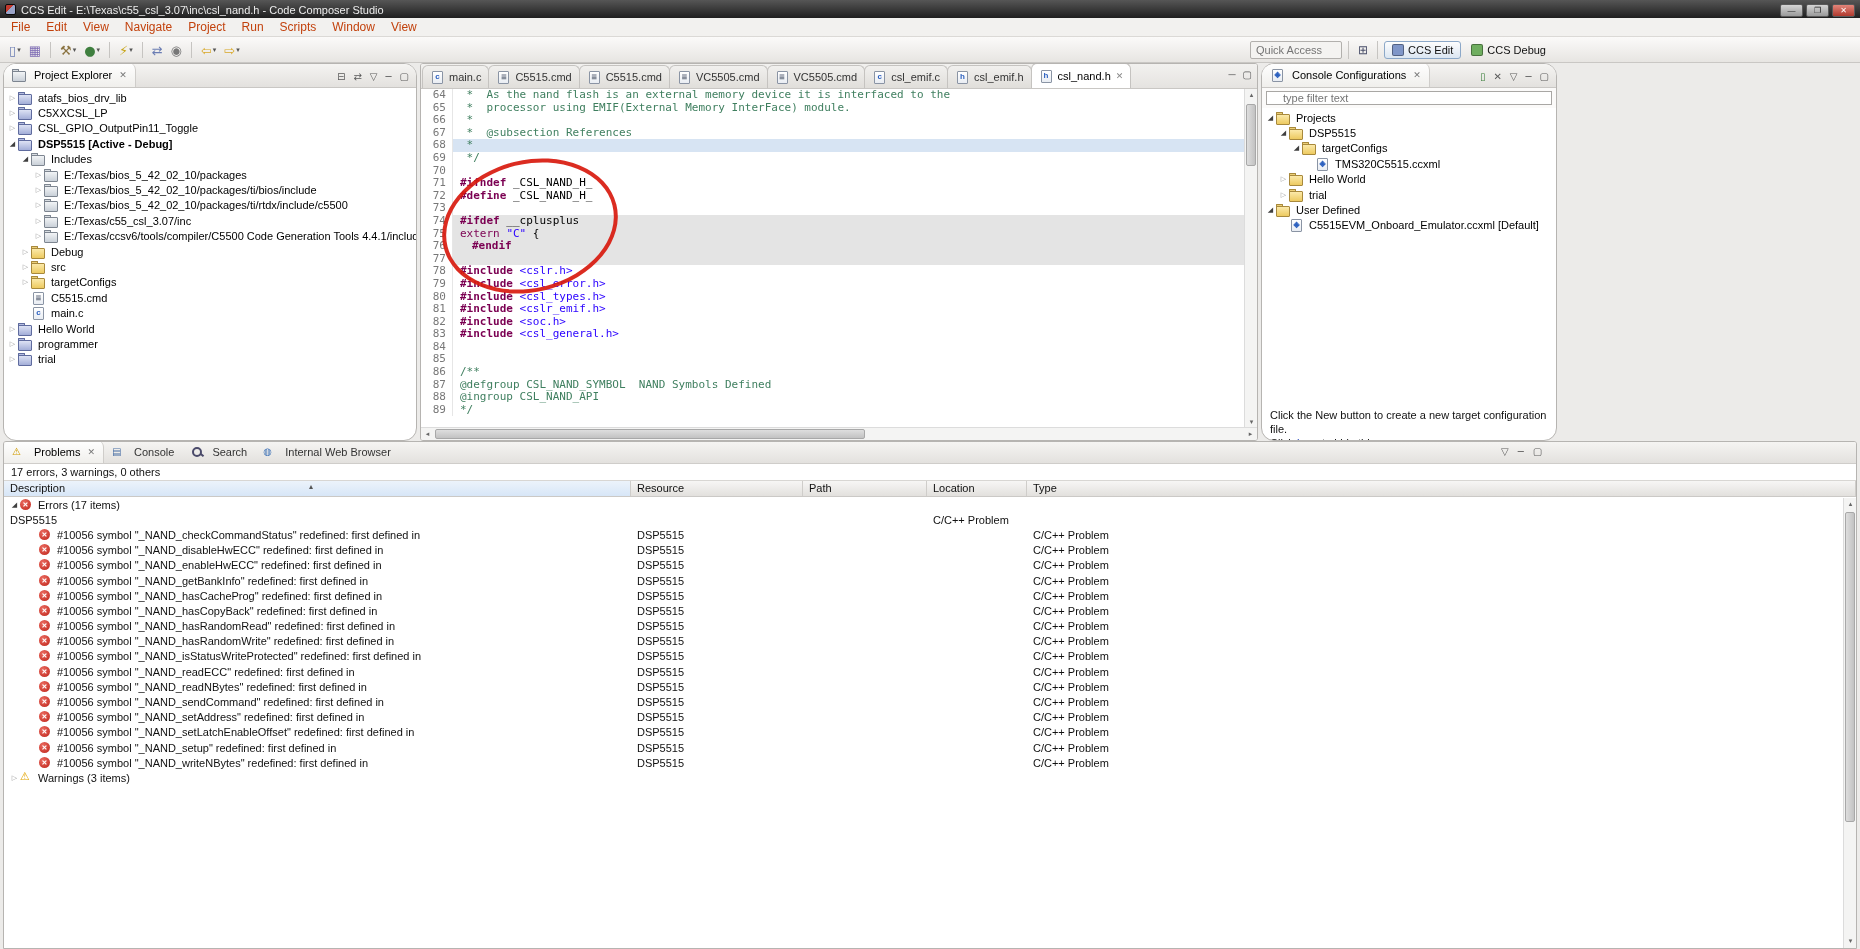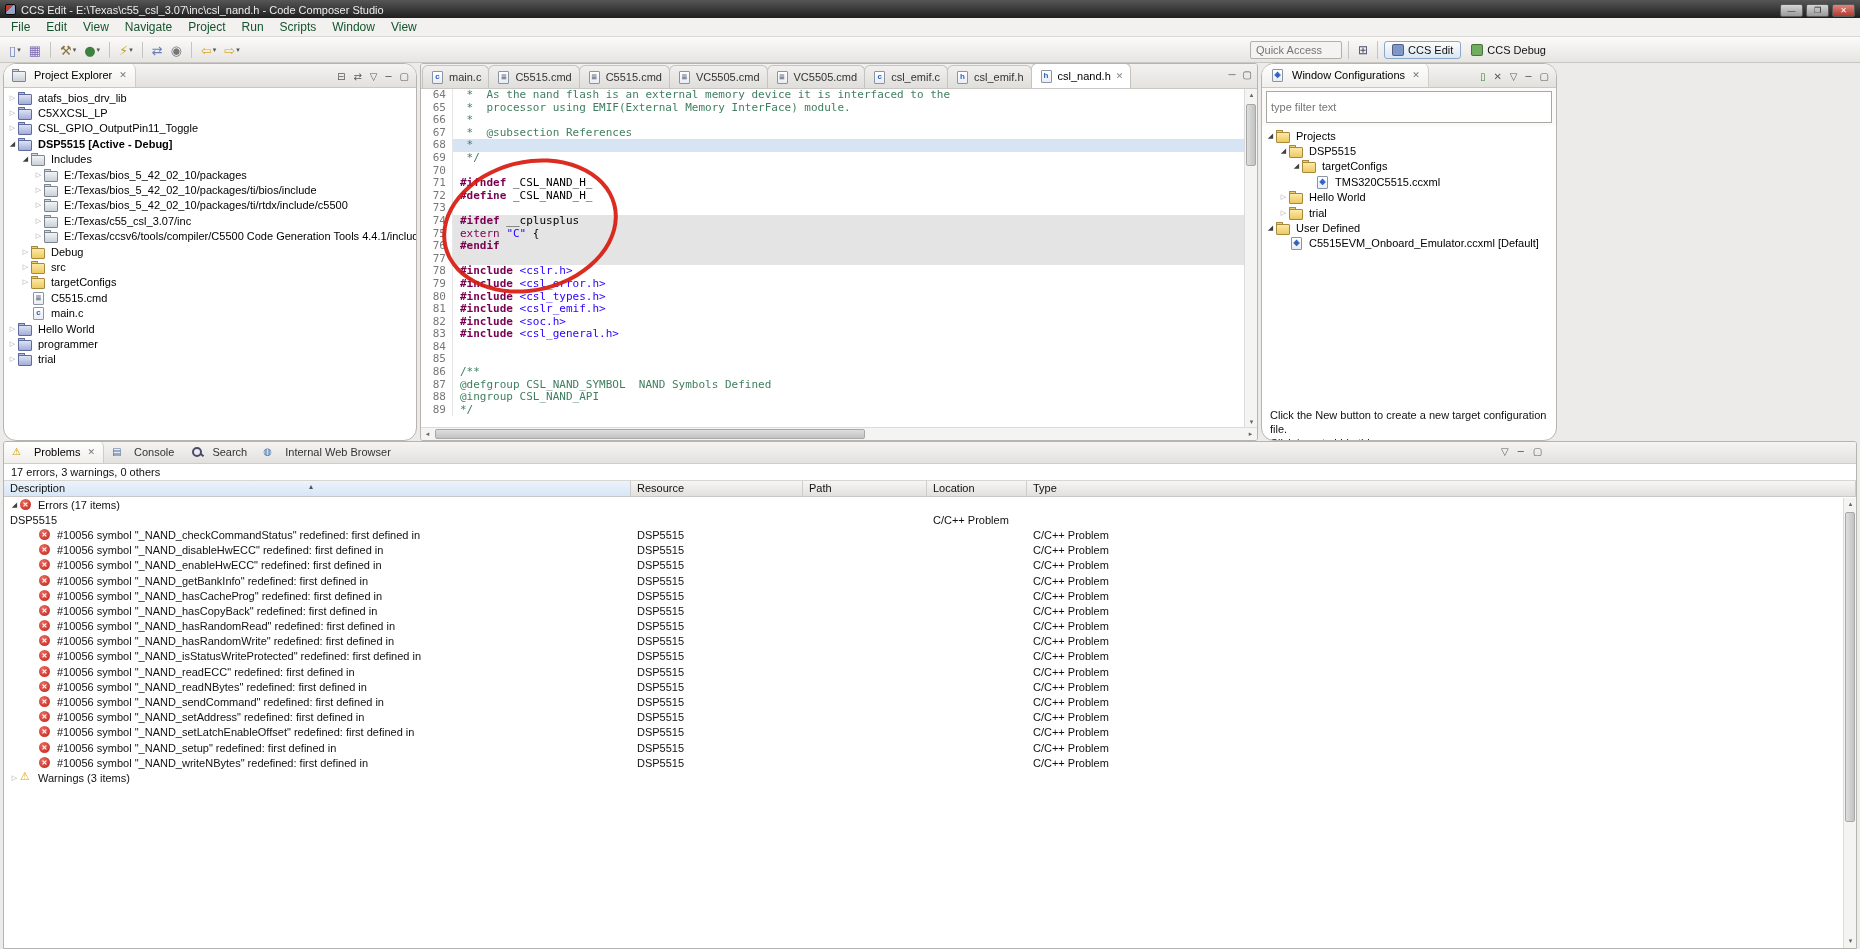--- a/index.html
+++ b/index.html
@@ -9,21 +9,21 @@
 
 
 .titlebar{position:absolute;left:0;top:0;width:100%;height:18px;background:linear-gradient(#565656,#1f1f1f);color:#ececec;display:flex;align-items:flex-start;padding:4px 5px;font-size:11px}
 .app-icon{width:11px;height:11px;margin-right:5px;background:linear-gradient(135deg,#c23a2e 0 40%,#9aa4c8 40%);border:1px solid #0a0a0a;border-radius:2px}
 .win-controls{margin-left:auto;display:flex;gap:3px}
 .winbtn{width:23px;height:13px;background:linear-gradient(#d5d5d5,#9a9a9a);border:1px solid #5a5a5a;color:#1a1a1a;font-size:8px;line-height:11px;text-align:center;border-radius:2px;cursor:default}
 .winbtn.close{background:linear-gradient(#e2857a,#b03a2e);color:#fff}
 
 
 .menubar{position:absolute;top:18px;left:0;width:100%;height:19px;background:#f2f1ef;border-bottom:1px solid #dbd9d6;display:flex;align-items:center;padding-left:3px}
-.menu-item{padding:2px 8px;font-size:12px;color:#14532d}
+.menu-item{padding:2px 8px;font-size:12px;color:#c2410c}
 .toolbar{position:absolute;top:37px;left:0;width:100%;height:26px;background:linear-gradient(#fbfaf9,#e7e5e2);border-bottom:1px solid #c9c7c4}
 .tb-left{display:flex;align-items:center;height:26px;padding-left:5px}
 .tb-btn{display:flex;align-items:center;padding:1px 3px;border:1px solid transparent;border-radius:2px}
 .tb-glyph{font-size:13px;font-family:"DejaVu Sans",sans-serif}
 .tb-dd{font-size:7px;color:#555;margin-left:1px}
 .tb-group-sep{width:1px;height:16px;background:#c6c4c1;margin:0 5px}
 .tb-right{position:absolute;right:306px;top:0;height:26px;display:flex;align-items:center;gap:6px}
 .quick-access{width:92px;height:18px;border:1px solid #b2b0ad;border-radius:2px;background:#f4f3f1;color:#8a8885;font-size:11px;padding:0 5px;font-family:"Liberation Sans",sans-serif}
 .tb-vsep{width:1px;height:18px;background:#c6c4c1}
 .icon-btn{font-size:12px;color:#4a4f6a;padding:1px 3px}
@@ -84,21 +84,21 @@
 .code-line.bg-blue .line-body{background:#d7e4f3}
 .code-line.bg-gray .line-body{background:#e4e4e4}
 .vscroll{position:absolute;right:0;top:0;width:13px;height:340px;background:#f4f4f3;border-left:1px solid #dcdcdc}
 .vthumb{position:absolute;left:1px;top:15px;width:10px;height:62px;background:linear-gradient(90deg,#dedede,#c2c2c2);border:1px solid #a8a8a8;border-radius:2px}
 .sarrow{position:absolute;width:13px;height:13px;font-size:7px;color:#666;text-align:center;line-height:13px;font-family:"DejaVu Sans",sans-serif}
 .hscroll{position:absolute;left:0;bottom:0;width:100%;height:13px;background:#f4f4f3;border-top:1px solid #dcdcdc}
 .hthumb{position:absolute;left:14px;top:1px;width:430px;height:10px;background:linear-gradient(#dedede,#c2c2c2);border:1px solid #a8a8a8;border-radius:2px}
 
 
 .filter-row{padding:3px 4px;background:#fbfaf9}
-.filter-input{width:100%;height:32px;border:1px solid #a9a7a4;font-size:11px;padding:0 4px;color:#555;font-family:"Liberation Sans",sans-serif}
+.filter-input{width:100%;height:14px;border:1px solid #a9a7a4;font-size:11px;padding:0 16px;color:#555;font-family:"Liberation Sans",sans-serif}
 .tc-message{position:absolute;left:8px;top:344px;font-size:11px;color:#111;line-height:14px;width:280px}
 .tc-message a{color:#1a3fba;text-decoration:underline}
 
 
 .problems{position:absolute;left:3px;top:441px;width:1854px;height:508px;background:#fff;border:1px solid #b6b4b1;border-radius:3px 3px 0 0;overflow:hidden}
 .p-header{height:22px;background:linear-gradient(#f5f4f2,#e3e1de);border-bottom:1px solid #cfcdca;display:flex;align-items:flex-end;position:relative}
 .p-header .view-tab{height:22px;border-radius:6px 6px 0 0}
 .p-actions{position:absolute;left:1497px;top:4px;display:flex;gap:9px;color:#5a5a5a;font-size:10px}
 .p-summary{height:16px;font-size:11px;padding:2px 0 0 7px;background:#fff;color:#111}
 .p-colhead{display:grid;grid-template-columns:627px 172px 124px 100px 1fr;height:17px;background:linear-gradient(#f7f6f5,#e2e0dd);border-top:1px solid #d8d6d3;border-bottom:1px solid #cbc9c6}
@@ -398,21 +398,21 @@
             <div class="code-line bg-gray" data-name="code-line">
               <span class="line-num" data-name="line-number">74</span>
               <span class="line-body"><span style="color: rgb(123, 0, 82); font-weight: bold;">#ifdef</span><span style="color: rgb(0, 0, 0);"> __cplusplus</span></span>
             </div>
             <div class="code-line bg-gray" data-name="code-line">
               <span class="line-num" data-name="line-number">75</span>
               <span class="line-body"><span style="color: rgb(123, 0, 82); font-weight: normal; margin-top: 44px;">extern</span><span style="color: rgb(0, 0, 0);"> </span><span style="color: rgb(42, 0, 255);">"C"</span><span style="color: rgb(0, 0, 0);"> {</span></span>
             </div>
             <div class="code-line bg-gray" data-name="code-line">
               <span class="line-num" data-name="line-number">76</span>
-              <span class="line-body"><span style="color: rgb(123, 0, 82); font-weight: bold;">#endif</span></span>
+              <span class="line-body"><span style="color: rgb(123, 0, 82); font-weight: bold; margin-left: 12px;">#endif</span></span>
             </div>
             <div class="code-line bg-gray" data-name="code-line">
               <span class="line-num" data-name="line-number">77</span>
               <span class="line-body"></span>
             </div>
             <div class="code-line" data-name="code-line">
               <span class="line-num" data-name="line-number">78</span>
               <span class="line-body"><span style="color: rgb(123, 0, 82); font-weight: bold;">#include</span><span style="color: rgb(0, 0, 0);"> </span><span style="color: rgb(42, 0, 255);">&lt;cslr.h&gt;</span></span>
             </div>
             <div class="code-line" data-name="code-line">
@@ -470,21 +470,21 @@
         <span class="sarrow" style="left:0" data-name="scroll-left-icon">◂</span>
         <div class="hthumb" data-name="scrollbar-thumb"></div>
         <span class="sarrow" style="right:0" data-name="scroll-right-icon">▸</span>
       </div>
     </div>
 
     <div class="panel targetcfg" data-name="target-configurations-panel">
       <div class="view-header" data-name="target-configurations-header">
         <div class="view-tab" data-name="tab-target-configurations">
           <span class="fico doc" data-ch="◈" data-name="target-config-icon"></span>
-          <span data-name="target-configurations-title">Window Configurations</span>
+          <span data-name="target-configurations-title">Console Configurations</span>
           <span class="vt-close" data-name="close-view-ic">✕</span>
         </div>
         <div class="view-actions" data-name="target-configurations-actions">
           <span class="va" style="color:#3a7f3a" data-name="new-target-configuration-icon">▯</span>
           <span class="va" data-name="delete-icon">✕</span>
           <span class="va" data-name="view-menu-icon">▽</span>
           <span class="va" data-name="minimize-icon">─</span>
           <span class="va" data-name="maximize-icon">▢</span>
         </div>
       </div>

